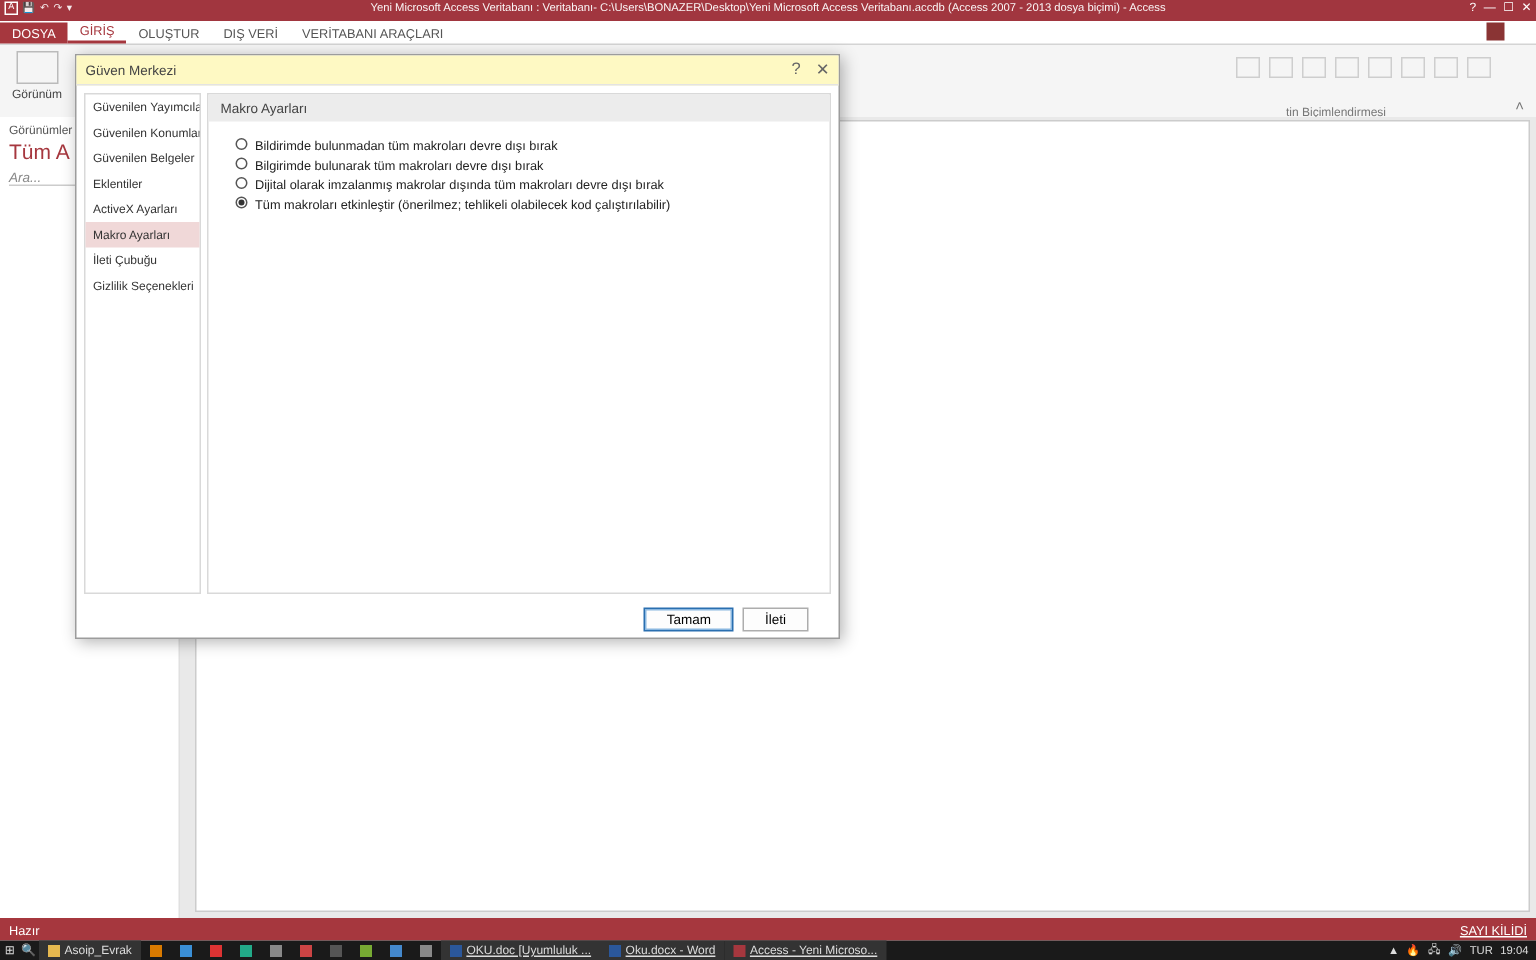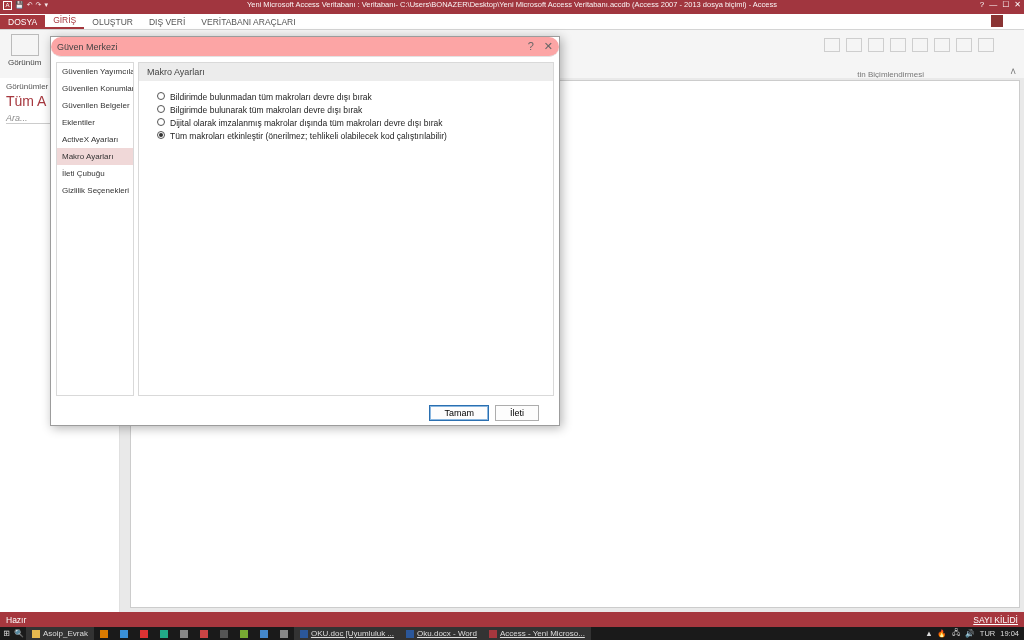--- a/index.html
+++ b/index.html
@@ -43,21 +43,21 @@
 .taskbar .tb-btn.active { background:#333;text-decoration:underline; }
 .taskbar .tb-btn.folder { background:#333; }
 .taskbar .tb-icn { width:8px; height:8px; background:#555; }
 .taskbar .start { width:13px; justify-content:center; }
 .taskbar .search { width:13px; justify-content:center; }
 .taskbar .tray { margin-left:auto; display:flex; gap:5px; padding:0 5px; align-items:center;}
 .taskbar .tray span { font-size:7.5px; }
 
 
 .dialog { position:absolute; left:50px; top:36px; width:510px; height:390px; background:#fff; border:1px solid #9c9c9c; box-shadow:2px 2px 10px rgba(0,0,0,.3); display:flex; flex-direction:column;}
-.dialog .dlg-title { height:20px; background:#fca5a5; border-bottom:1px solid #e3e3e3; display:flex; align-items:center; padding:0 6px; font-size:9px; color:#444;border-radius:10px;}
+.dialog .dlg-title { height:20px; background:#fef9c3; border-bottom:1px solid #e3e3e3; display:flex; align-items:center; padding:0 6px; font-size:9px; color:#444;}
 .dialog .dlg-title .dlg-actions { margin-left:auto; display:flex; gap:10px; font-size:11px; color:#666;}
 .dialog .dlg-title .dlg-actions span { cursor:pointer; }
 .dialog .dlg-body { flex:1; display:flex; padding:5px; gap:4px;}
 .dialog .dlg-nav { width:78px; border:1px solid #d9d9d9; background:#fff; }
 .dialog .dlg-nav .nav-item { font-size:8px; color:#333; padding:4px 5px; cursor:pointer; border-bottom:0; white-space:nowrap; overflow:hidden;}
 .dialog .dlg-nav .nav-item.selected { background:#f0d8d8; }
 .dialog .dlg-content { flex:1; border:1px solid #d9d9d9; display:flex; flex-direction:column;}
 .dialog .sect-header { background:#ececec; font-size:9px; color:#444; padding:4px 8px; }
 .dialog .opts { padding:8px 18px; font-size:8.5px; color:#222; }
 .dialog .opt-row { display:flex; align-items:flex-start; gap:5px; margin:3px 0;}

